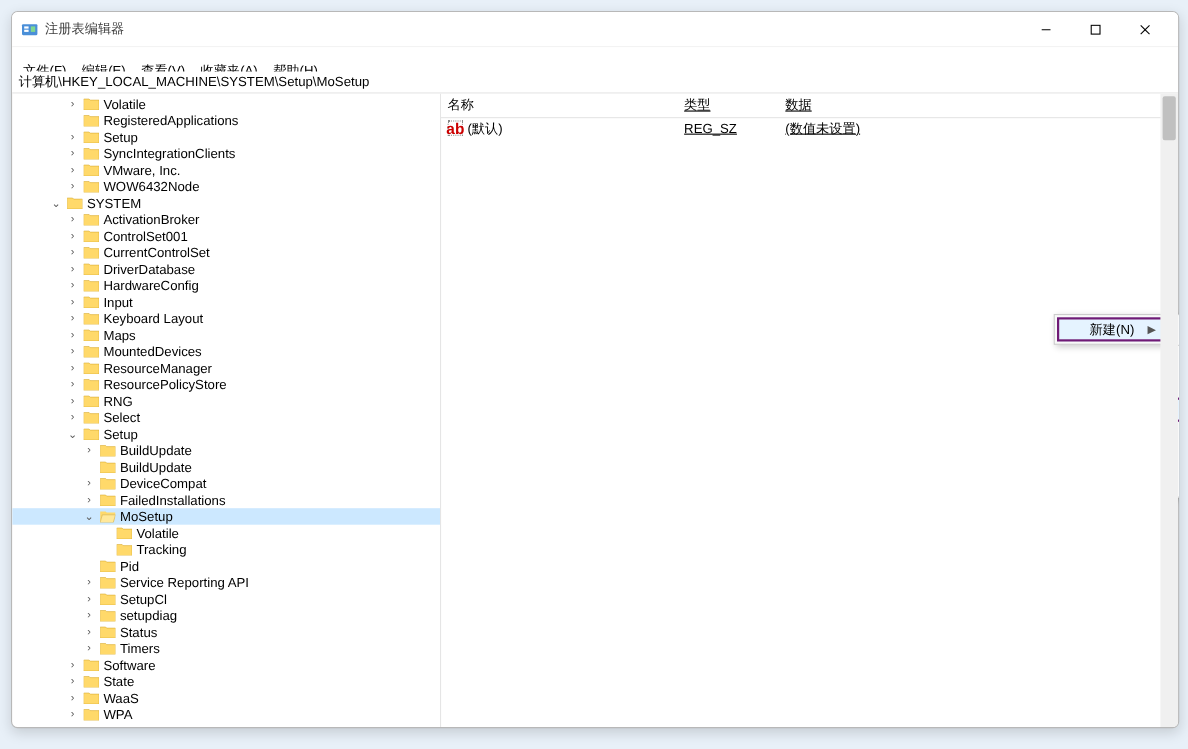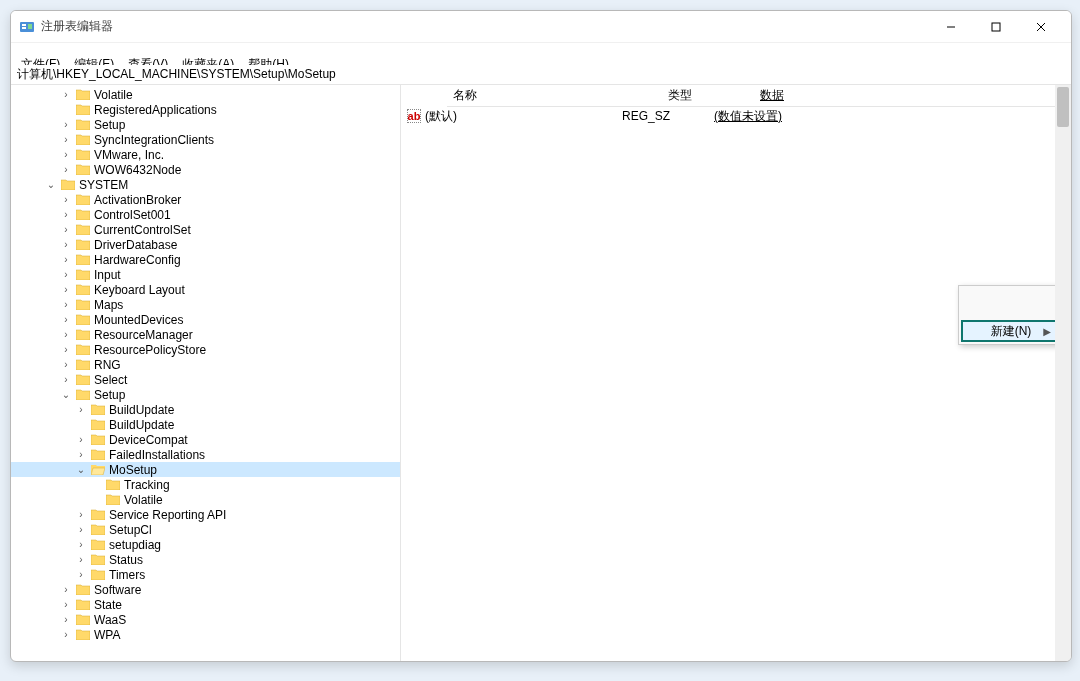--- a/index.html
+++ b/index.html
@@ -134,27 +134,26 @@
       flex: 1;
       overflow: auto;
       position: relative;
     }
     .detail-header {
       display: flex;
       height: 22px;
       align-items: center;
       border-bottom: 1px solid #e5e5e5;
       background: #ffffff;
-      margin-left: 46px;
     }
     .detail-col {
       padding: 0 6px;
     }
     .col-name { width: 215px; }
-    .col-type { width: 92px; }
+    .col-type { width: 92px; text-decoration: underline; }
     .col-data { flex: 1; text-decoration: underline; }
     .detail-row {
       display: flex;
       height: 18px;
       align-items: center;
     }
     .detail-row .detail-col {
       padding: 0 6px;
       display: flex;
       align-items: center;
@@ -163,45 +162,44 @@
       width: 14px;
       height: 14px;
       margin-right: 4px;
       display: inline-flex;
       align-items: center;
       justify-content: center;
       border: 1px dotted #888;
     }
     .reg-ab {
       color: #c00;
-      font-size: 11px;
+      font-size: 14px;
       font-weight: bold;
     }
     .context-menu {
       position: absolute;
       background: #f9f9f9;
       border: 1px solid #cccccc;
       box-shadow: 2px 2px 6px rgba(0,0,0,0.2);
       padding: 2px;
     }
     .context-menu-item {
       height: 22px;
       display: flex;
       align-items: center;
       padding: 0 18px 0 20px;
       cursor: pointer;
       white-space: nowrap;
       position: relative;
     }
     .context-menu-item.highlighted {
       background: #e5f3ff;
-      border: 2px solid #0f766e;
+      border: 2px solid #701a75;
       padding: 0 16px 0 18px;
       height: 22px;
-      margin-top: 32px;
     }
     .submenu-arrow {
       position: absolute;
       right: 6px;
       font-size: 10px;
       color: #555;
     }
     .context-menu-sep {
       height: 1px;
       background: #d0d0d0;
@@ -546,31 +544,41 @@
           <span class="tree-label">MoSetup</span>
         </div>
         <div class="tree-item">
           <span class="tree-indent" style="width: 75px;"></span>
           <span class="tree-expand"></span>
           <span class="tree-icon">
             <svg class="folder-icon" viewBox="0 0 14 11">
               <path d="M0 1 L5 1 L6 2 L14 2 L14 11 L0 11 Z" fill="#ffd96a" stroke="#d4a82e" stroke-width="0.5"></path>
             </svg>
           </span>
-          <span class="tree-label">Tracking</span>
+          <span class="tree-label">Volatile</span>
         </div>
         <div class="tree-item">
           <span class="tree-indent" style="width: 75px;"></span>
           <span class="tree-expand"></span>
           <span class="tree-icon">
             <svg class="folder-icon" viewBox="0 0 14 11">
               <path d="M0 1 L5 1 L6 2 L14 2 L14 11 L0 11 Z" fill="#ffd96a" stroke="#d4a82e" stroke-width="0.5"></path>
             </svg>
           </span>
-          <span class="tree-label">Volatile</span>
+          <span class="tree-label">Tracking</span>
+        </div>
+        <div class="tree-item">
+          <span class="tree-indent" style="width: 60px;"></span>
+          <span class="tree-expand"></span>
+          <span class="tree-icon">
+            <svg class="folder-icon" viewBox="0 0 14 11">
+              <path d="M0 1 L5 1 L6 2 L14 2 L14 11 L0 11 Z" fill="#ffd96a" stroke="#d4a82e" stroke-width="0.5"></path>
+            </svg>
+          </span>
+          <span class="tree-label">Pid</span>
         </div>
         <div class="tree-item">
           <span class="tree-indent" style="width: 60px;"></span>
           <span class="tree-expand">›</span>
           <span class="tree-icon">
             <svg class="folder-icon" viewBox="0 0 14 11">
               <path d="M0 1 L5 1 L6 2 L14 2 L14 11 L0 11 Z" fill="#ffd96a" stroke="#d4a82e" stroke-width="0.5"></path>
             </svg>
           </span>
           <span class="tree-label">Service Reporting API</span>

